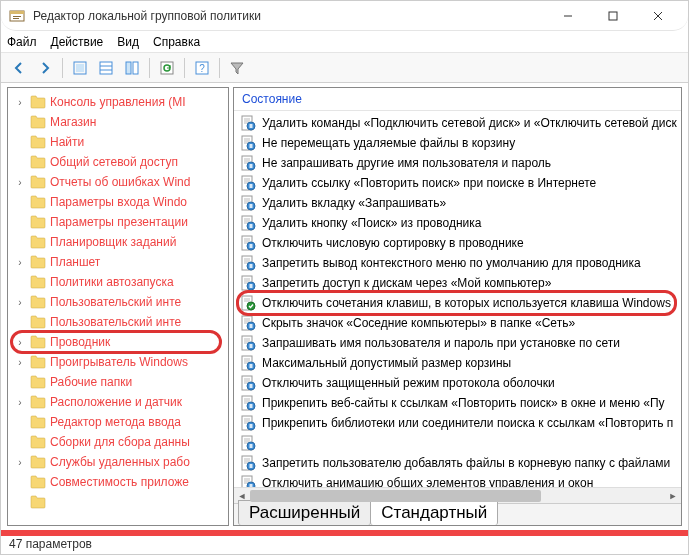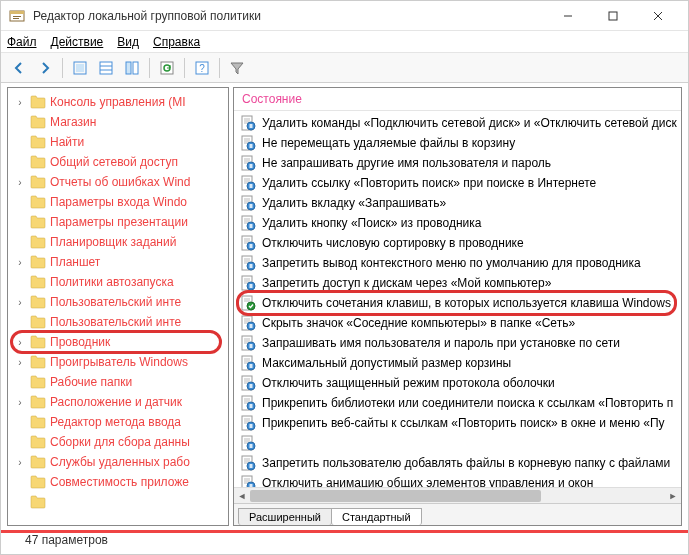--- a/index.html
+++ b/index.html
@@ -1,44 +1,44 @@
 <!DOCTYPE html>
 <html><head>
 <meta charset="utf-8">
 <style>
 * { box-sizing: border-box; margin: 0; padding: 0; }
 body { font-family: "Segoe UI", Tahoma, sans-serif; font-size: 12px; background: #fff; width: 689px; height: 555px; overflow: hidden; border: 1px solid #ccc; }
-.titlebar { height: 30px; display: flex; align-items: center; padding: 0 8px; border-bottom: 1px solid #e5e5e5; }
+.titlebar { height: 30px; display: flex; align-items: center; padding: 0 8px; border-bottom: 1px solid #e5e5e5; border-radius: 15px; }
 .titlebar .app-icon { width: 16px; height: 16px; margin-right: 8px; }
 .titlebar .title { flex: 1; color: #333; font-size: 12px; }
 .titlebar .win-btn { width: 45px; height: 28px; display: flex; align-items: center; justify-content: center; color: #555; cursor: pointer; }
 .menubar { height: 22px; display: flex; align-items: center; padding: 0 6px; gap: 14px; border-bottom: 1px solid #e5e5e5; font-size: 12px; }
-.menubar span { cursor: pointer; color: #000; text-decoration: underline; }
+.menubar span { cursor: pointer; color: #000; }
 .toolbar { height: 30px; display: flex; align-items: center; padding: 0 6px; gap: 2px; border-bottom: 1px solid #d0d0d0; background: #f8f8f8; }
 .tool-btn { width: 24px; height: 24px; display: flex; align-items: center; justify-content: center; cursor: pointer; border: 1px solid transparent; }
 .tool-sep { width: 1px; height: 20px; background: #ccc; margin: 0 3px; }
 .main { display: flex; height: 447px; }
 .tree-pane { width: 222px; border: 1px solid #888; margin: 4px 2px 4px 6px; overflow-y: auto; overflow-x: hidden; background: #fff; padding: 4px 0; }
 .list-pane { flex: 1; margin: 4px 6px 4px 2px; border: 1px solid #888; background: #fff; display: flex; flex-direction: column; overflow: hidden; }
 .tree-item { display: flex; align-items: center; height: 20px; padding-left: 6px; white-space: nowrap; cursor: pointer; }
 .tree-item .exp { width: 12px; text-align: center; color: #666; font-size: 10px; }
 .tree-item .folder-icon { width: 16px; height: 14px; margin: 0 4px; }
 .tree-item .label { font-size: 12px; color: #ef4444; }
 .tree-item.highlighted { position: relative; }
 .tree-item.highlighted .ring { position: absolute; left: 2px; right: 6px; top: -2px; bottom: -2px; border: 3px solid #d33; border-radius: 12px; pointer-events: none; }
-.list-header { padding: 4px 8px; font-size: 12px; color: #ec4899; border-bottom: 1px solid #e5e5e5; }
+.list-header { padding: 4px 8px; font-size: 12px; color: #1d4ed8; border-bottom: 1px solid #e5e5e5; }
 .list-body { flex: 1; overflow: auto; padding: 2px 0; }
 .list-item { display: flex; align-items: center; height: 20px; padding: 0 6px; white-space: nowrap; cursor: pointer; position: relative; }
 .list-item .policy-icon { width: 16px; height: 16px; margin-right: 6px; flex-shrink: 0; }
 .list-item .label { font-size: 12px; color: #000; }
 .list-item.ring-hl .ring { position: absolute; left: 2px; right: 4px; top: -3px; bottom: -3px; border: 3px solid #d33; border-radius: 12px; pointer-events: none; z-index: 5; }
 .tabs { height: 22px; display: flex; align-items: flex-end; border-top: 1px solid #ccc; background: #f4f4f4; padding-left: 4px; }
-.tab { padding: 2px 10px; font-size: 11px; border: 1px solid #aaa; border-bottom: none; background: #fff; margin-right: -1px; cursor: pointer; border-radius: 0 0 3px 3px; }
+.tab { padding: 2px 10px; font-size: 17px; border: 1px solid #aaa; border-bottom: none; background: #fff; margin-right: -1px; cursor: pointer; border-radius: 0 0 3px 3px; }
 .tab.inactive { background: #eee; }
-.statusbar { height: 22px; border-top: 3px solid #ef4444; display: flex; padding: 0 24px; font-size: 12px; color: #333; }
+.statusbar { height: 22px; border-top: 6px solid #ef4444; display: flex; align-items: center; padding: 0 8px; font-size: 12px; color: #333; }
 .hscroll { height: 16px; background: #f0f0f0; border-top: 1px solid #ddd; display: flex; align-items: center; }
 .hscroll .sb-btn { width: 16px; height: 16px; display: flex; align-items: center; justify-content: center; background: #f0f0f0; color: #666; font-size: 9px; }
 .hscroll .sb-track { flex: 1; height: 16px; position: relative; }
 .hscroll .sb-thumb { position: absolute; left: 0; top: 2px; height: 12px; width: 70%; background: #c2c2c2; border-radius: 2px; }
 
 .tree-pane::-webkit-scrollbar, .list-body::-webkit-scrollbar { width: 16px; height: 16px; }
 .tree-pane::-webkit-scrollbar-thumb, .list-body::-webkit-scrollbar-thumb { background: #c2c2c2; }
 .tree-pane::-webkit-scrollbar-track, .list-body::-webkit-scrollbar-track { background: #f0f0f0; }
 </style>
 </head>
@@ -440,32 +440,32 @@
         </div>
         <div class="list-item">
           <span class="policy-icon"><svg viewBox="0 0 16 16">
               <rect x="2" y="1" width="10" height="14" fill="#fff" stroke="#999"></rect>
               <line x1="4" y1="4" x2="10" y2="4" stroke="#bbb"></line>
               <line x1="4" y1="6" x2="10" y2="6" stroke="#bbb"></line>
               <line x1="4" y1="8" x2="10" y2="8" stroke="#bbb"></line>
               <circle cx="11" cy="11" r="4" fill="#3b8bd4" stroke="#2a6aa5"></circle>
               <rect x="9.5" y="9" width="3" height="4" fill="#fff" opacity="0.8"></rect>
             </svg></span>
+          <span class="label">Прикрепить веб-сайты к ссылкам «Повторить поиск» в окне и меню «Пу</span>
+        </div>
+        <div class="list-item">
+          <span class="policy-icon"><svg viewBox="0 0 16 16">
+              <rect x="2" y="1" width="10" height="14" fill="#fff" stroke="#999"></rect>
+              <line x1="4" y1="4" x2="10" y2="4" stroke="#bbb"></line>
+              <line x1="4" y1="6" x2="10" y2="6" stroke="#bbb"></line>
+              <line x1="4" y1="8" x2="10" y2="8" stroke="#bbb"></line>
+              <circle cx="11" cy="11" r="4" fill="#3b8bd4" stroke="#2a6aa5"></circle>
+              <rect x="9.5" y="9" width="3" height="4" fill="#fff" opacity="0.8"></rect>
+            </svg></span>
           <span class="label">Прикрепить библиотеки или соединители поиска к ссылкам «Повторить п</span>
-        </div>
-        <div class="list-item">
-          <span class="policy-icon"><svg viewBox="0 0 16 16">
-              <rect x="2" y="1" width="10" height="14" fill="#fff" stroke="#999"></rect>
-              <line x1="4" y1="4" x2="10" y2="4" stroke="#bbb"></line>
-              <line x1="4" y1="6" x2="10" y2="6" stroke="#bbb"></line>
-              <line x1="4" y1="8" x2="10" y2="8" stroke="#bbb"></line>
-              <circle cx="11" cy="11" r="4" fill="#3b8bd4" stroke="#2a6aa5"></circle>
-              <rect x="9.5" y="9" width="3" height="4" fill="#fff" opacity="0.8"></rect>
-            </svg></span>
-          <span class="label">Прикрепить веб-сайты к ссылкам «Повторить поиск» в окне и меню «Пу</span>
         </div>
         <div class="list-item">
           <span class="policy-icon"><svg viewBox="0 0 16 16">
               <rect x="2" y="1" width="10" height="14" fill="#fff" stroke="#999"></rect>
               <line x1="4" y1="4" x2="10" y2="4" stroke="#bbb"></line>
               <line x1="4" y1="6" x2="10" y2="6" stroke="#bbb"></line>
               <line x1="4" y1="8" x2="10" y2="8" stroke="#bbb"></line>
               <circle cx="11" cy="11" r="4" fill="#3b8bd4" stroke="#2a6aa5"></circle>
               <rect x="9.5" y="9" width="3" height="4" fill="#fff" opacity="0.8"></rect>
             </svg></span>

